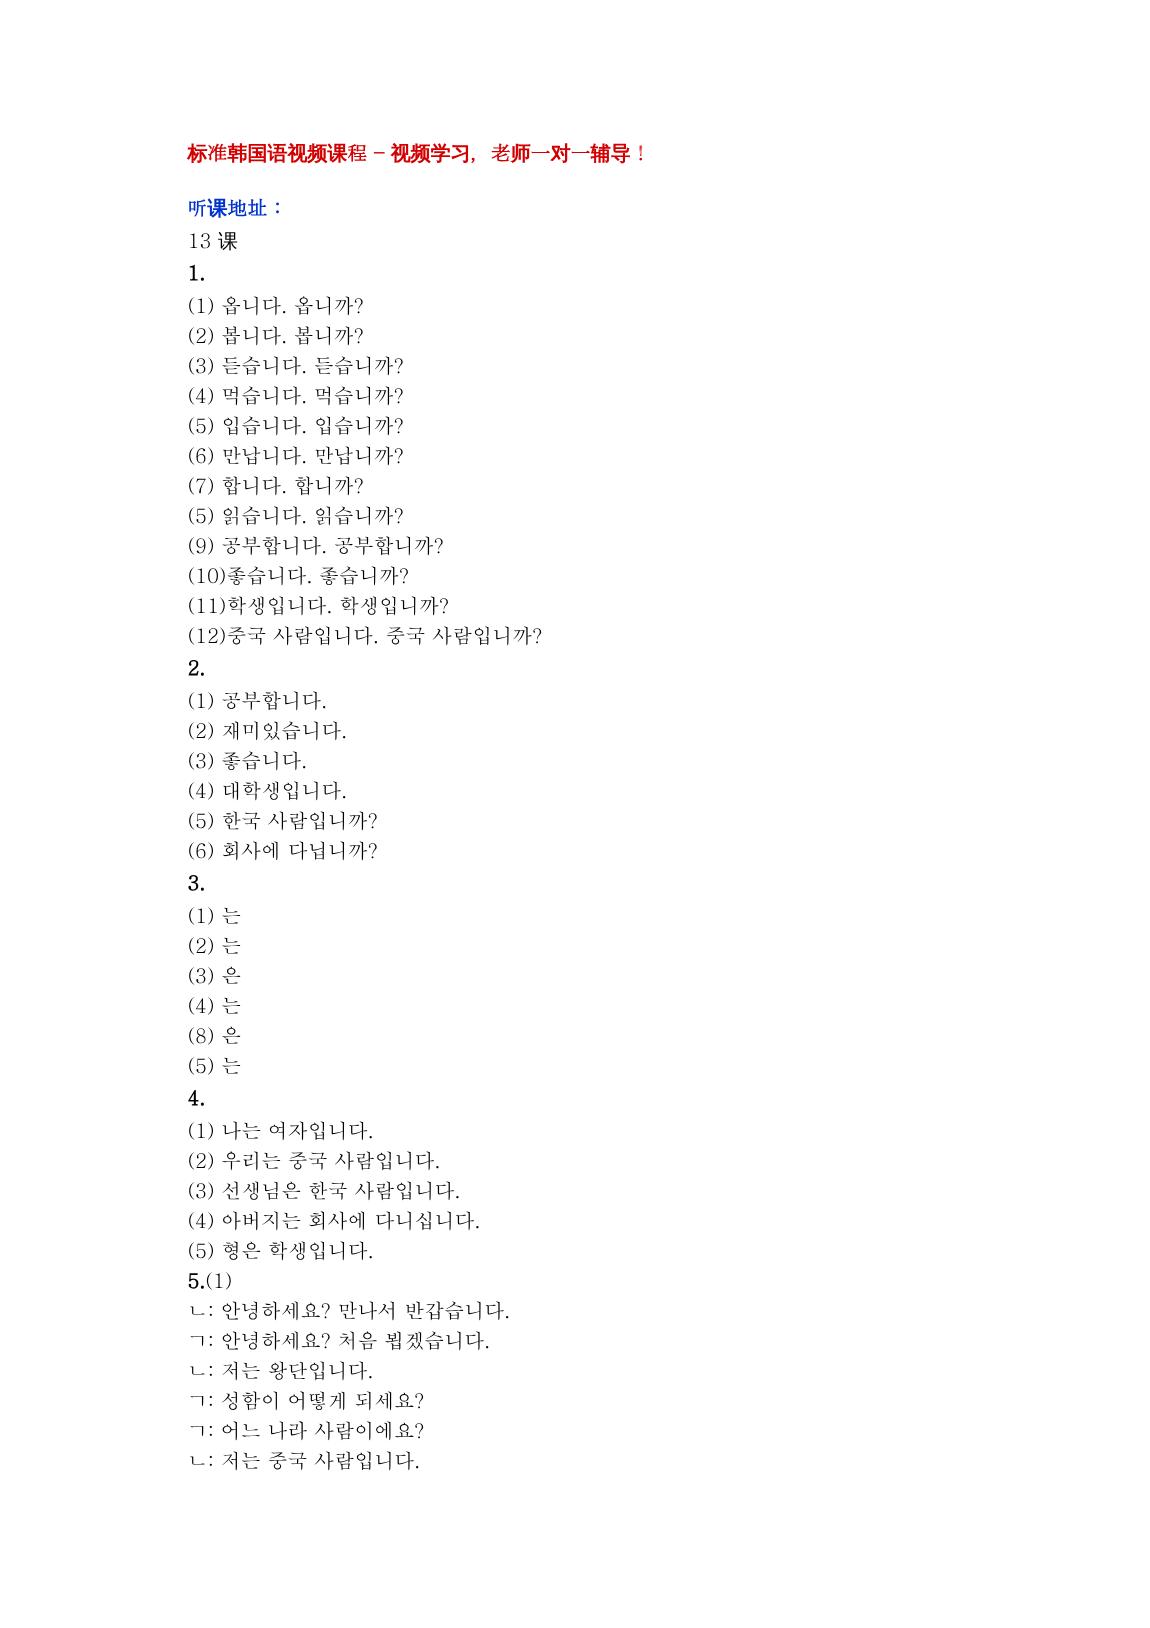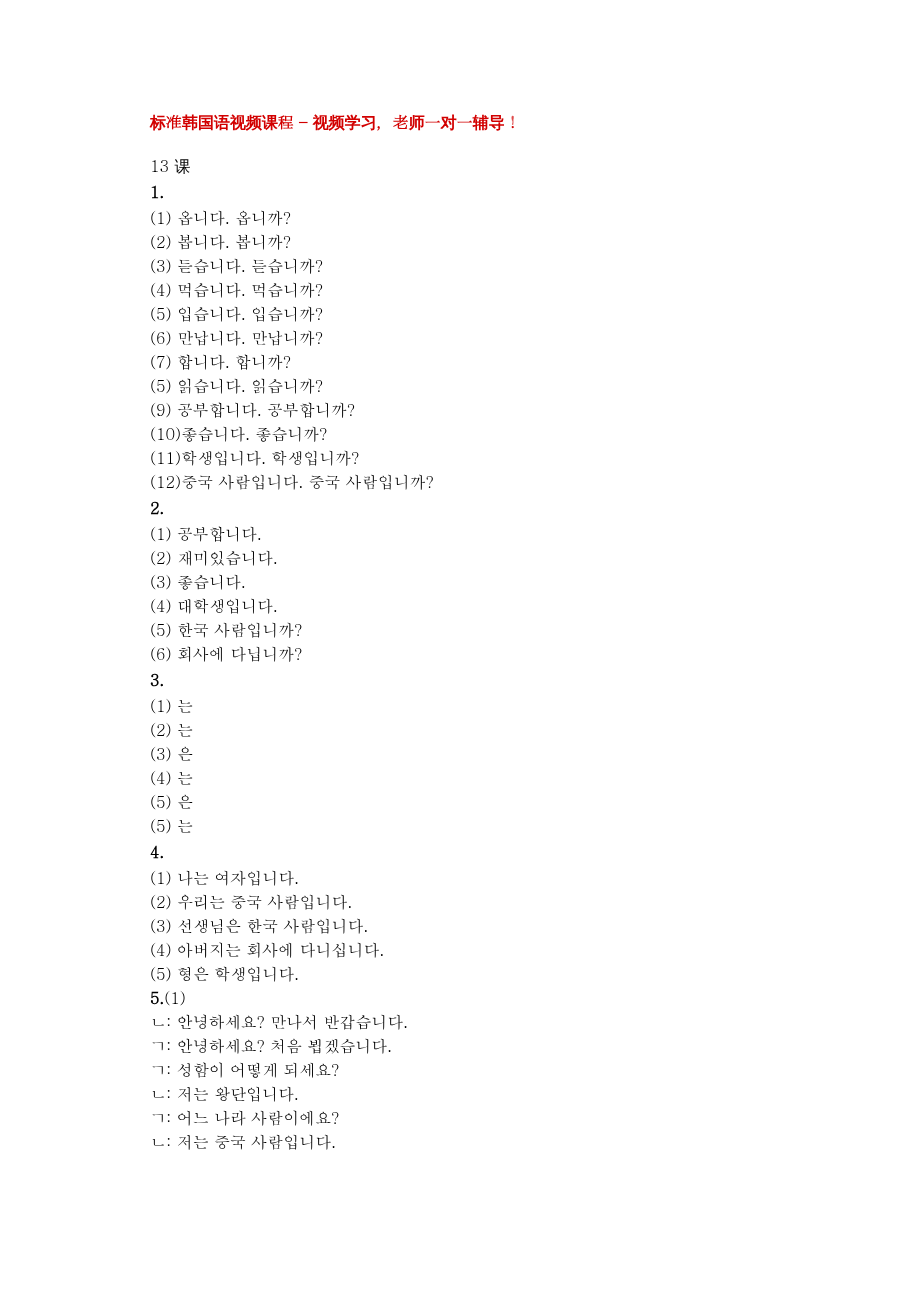--- a/index.html
+++ b/index.html
@@ -42,20 +42,21 @@
   }
   .inline-block { display:inline; }
 </style>
 </head>
 <body>
 
 <div class="page">
 
   <div class="title-red">标准韩国语视频课程 – 视频学习，老师一对一辅导！</div>
 
+  <div class="link-blue">听课地址：</div>
 
   <div class="lesson-num">13 课</div>
 
   <div class="section-num">1.</div>
   <div class="line">(1)  옵니다.  옵니까?</div>
   <div class="line">(2)  봅니다.  봅니까?</div>
   <div class="line">(3)  듣습니다.  듣습니까?</div>
   <div class="line">(4)  먹습니다.  먹습니까?</div>
   <div class="line">(5)  입습니다.  입습니까?</div>
   <div class="line">(6)  만납니다.  만납니까?</div>
@@ -72,33 +73,33 @@
   <div class="line">(3)  좋습니다.</div>
   <div class="line">(4)  대학생입니다.</div>
   <div class="line">(5)  한국  사람입니까?</div>
   <div class="line">(6)  회사에  다닙니까?</div>
 
   <div class="section-num">3.</div>
   <div class="line">(1)  는</div>
   <div class="line">(2)  는</div>
   <div class="line">(3)  은</div>
   <div class="line">(4)  는</div>
-  <div class="line">(5)  은</div>
+  <div class="line">(8)  은</div>
   <div class="line">(5)  는</div>
 
   <div class="section-num">4.</div>
   <div class="line">(1)  나는  여자입니다.</div>
   <div class="line">(2)  우리는  중국  사람입니다.</div>
   <div class="line">(3)  선생님은  한국  사람입니다.</div>
   <div class="line">(4)  아버지는  회사에  다니십니다.</div>
   <div class="line">(5)  형은  학생입니다.</div>
 
   <div class="line">
     <span class="section-num inline-block">5.</span><span>(1)</span>
   </div>
   <div class="line">ㄴ:  안녕하세요?  만나서  반갑습니다.</div>
   <div class="line">ㄱ:  안녕하세요?  처음  뵙겠습니다.</div>
+  <div class="line">ㄴ:  저는  왕단입니다.</div>
   <div class="line">ㄱ:  성함이  어떻게  되세요?</div>
-  <div class="line">ㄴ:  저는  왕단입니다.</div>
   <div class="line">ㄱ:  어느  나라  사람이에요?</div>
   <div class="line">ㄴ:  저는  중국  사람입니다.</div>
 
 </div>
 
 </body></html>

